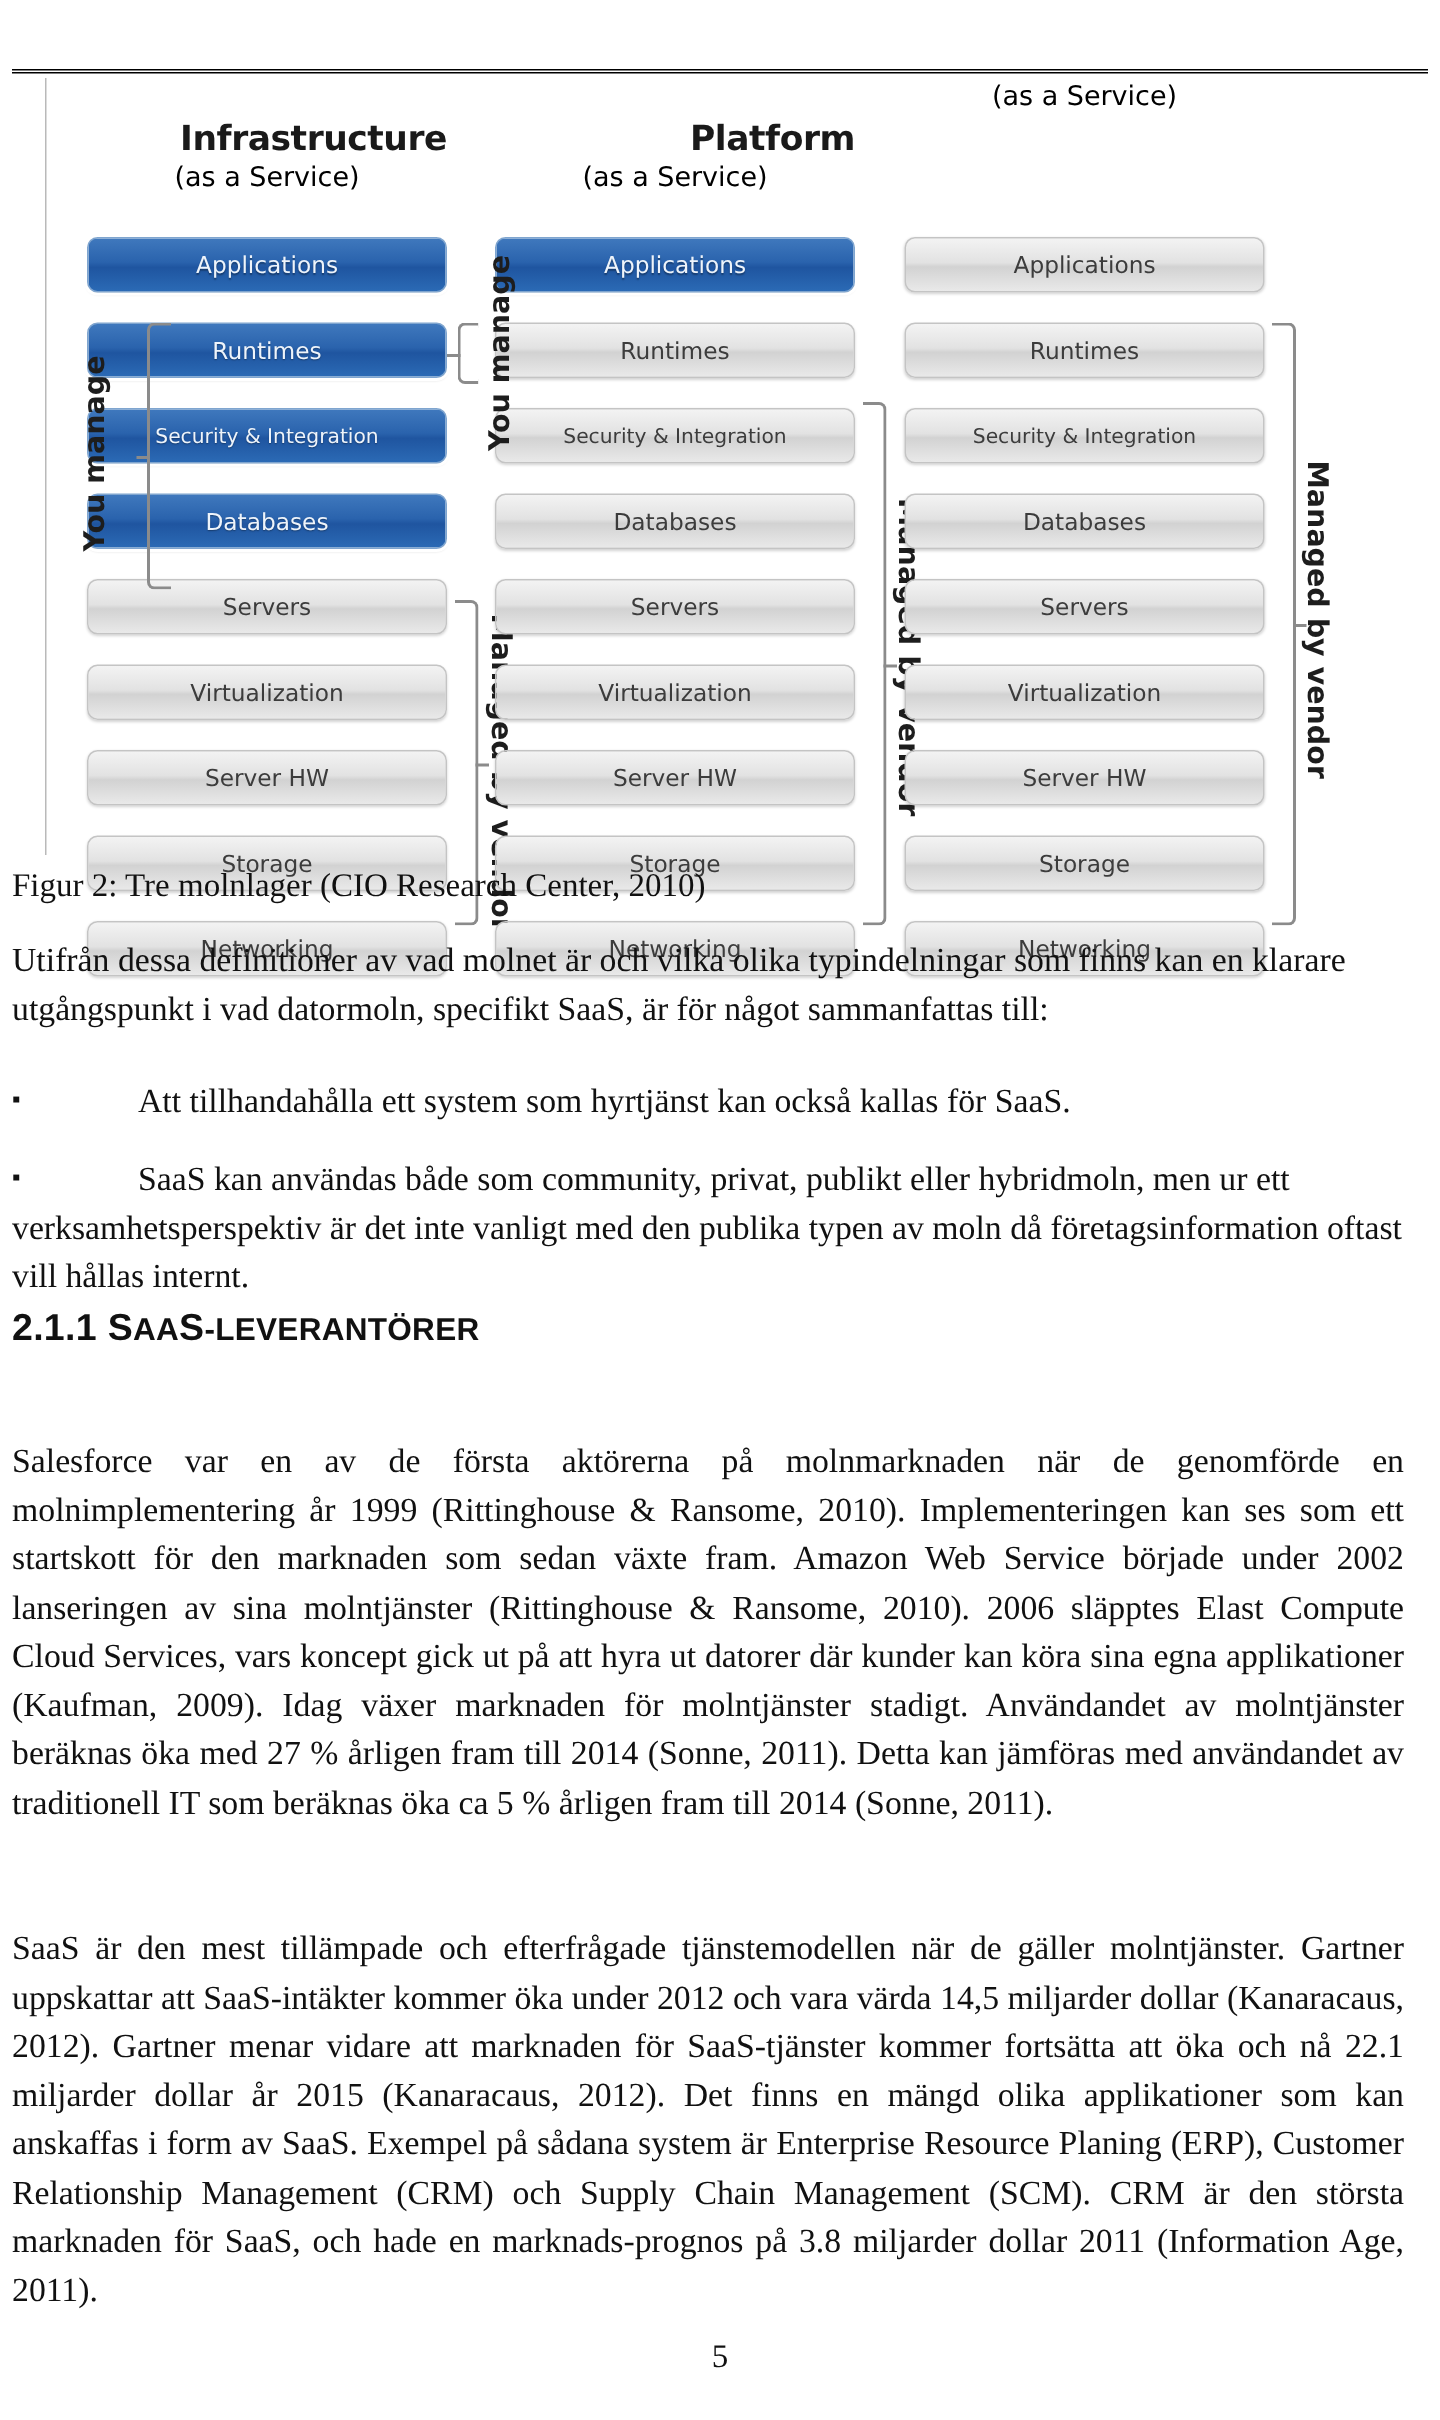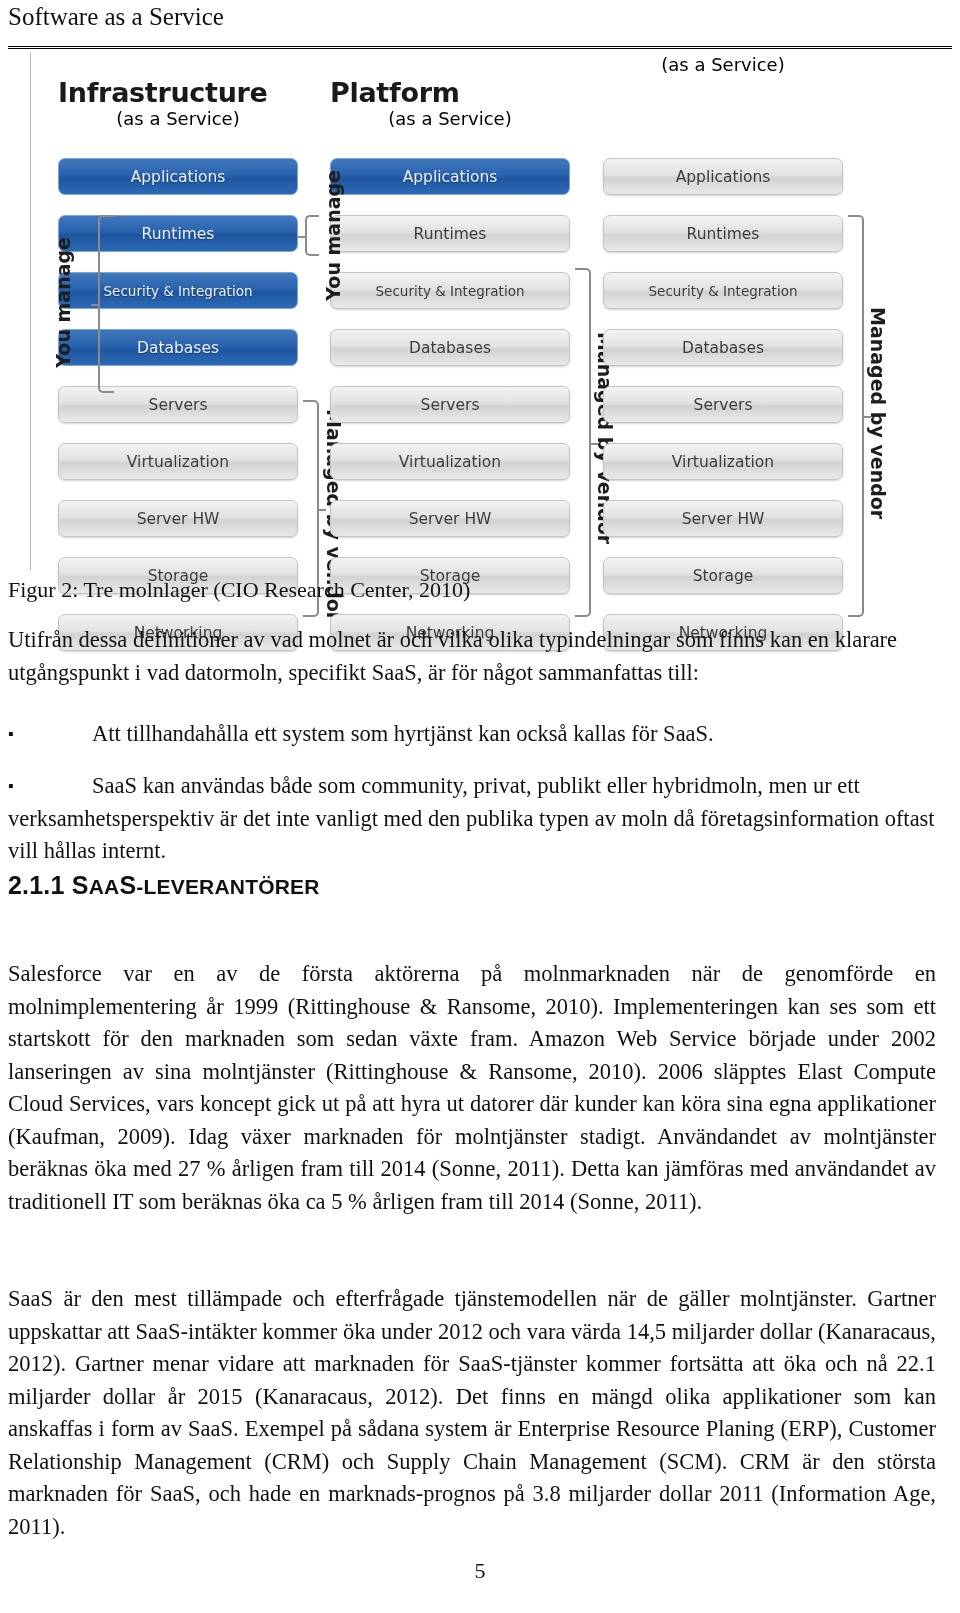--- a/index.html
+++ b/index.html
@@ -62,22 +62,22 @@
   .col {
     position: absolute;
     top: 0;
     width: 240px;
   }
   .col-iaas { left: 58px; }
   .col-paas { left: 330px; }
   .col-saas { left: 603px; }
 
   .col-title {
-    text-align: left;
-    font-size: 27px;
+    text-align: right;
+    font-size: 23px;
     font-weight: 700;
     color: #1a1a1a;
     letter-spacing: -0.3px;
     line-height: 26px;
     margin: 0;
     padding-top: 28px;
   }
   .col-sub {
     text-align: center;
     font-size: 18px;
@@ -215,21 +215,20 @@
     right: 0;
     top: 1558px;
     text-align: center;
     font-size: 22px;
   }
 </style>
 </head>
 <body>
 
 <div class="page-header">
-  <span class="hdr-left">Software as a Service</span>
 </div>
 
 <div class="figure-wrap">
   <div class="figure-rule"></div>
 
   <div class="cloud-diagram">
 
     <div class="col col-iaas">
       <div class="col-title">Infrastructure</div>
       <div class="col-sub">(as a Service)</div>

